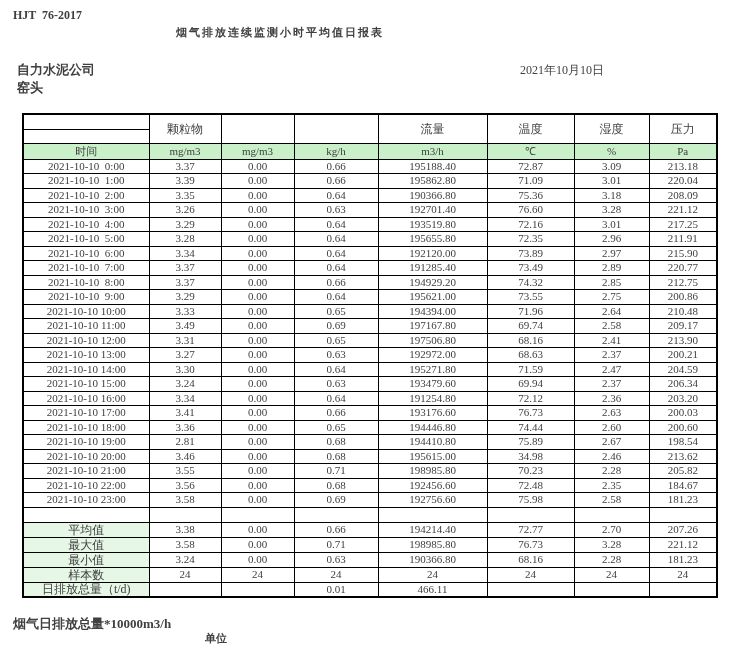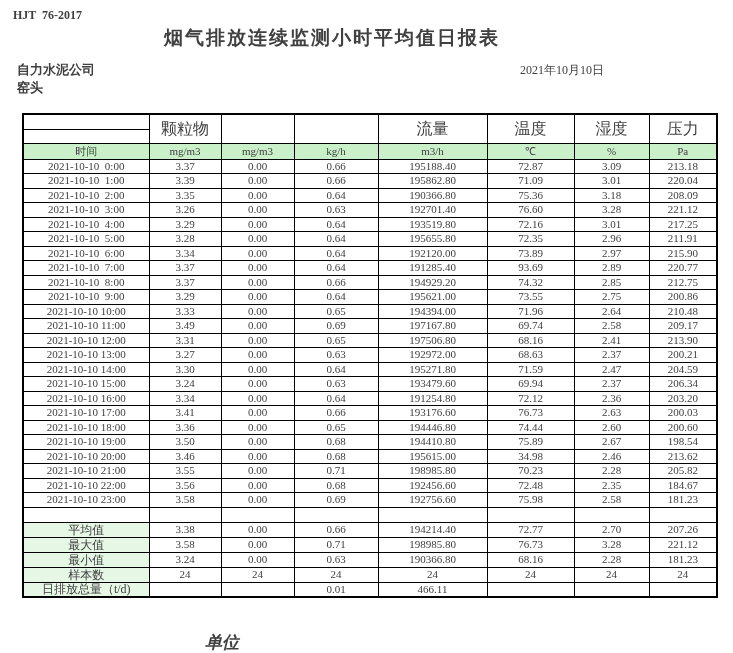--- a/index.html
+++ b/index.html
@@ -8,21 +8,21 @@
     position: relative;
     width: 729px;
     height: 653px;
     background: #ffffff;
     color: #404040;
     font-family: "Liberation Serif", serif;
     overflow: hidden;
   }
   .abs { position: absolute; }
   .doc-code { left:13px; top:8px; font-size:12px; font-weight:bold; white-space:pre; }
-  .title { left:164px; top:25px; font-size:19px; font-weight:bold; letter-spacing:2px; white-space:pre; }
+  .title { left:176px; top:25px; font-size:11px; font-weight:bold; letter-spacing:2px; white-space:pre; }
   .company { left:17px; top:61px; font-size:13px; font-weight:bold; }
   .station { left:17px; top:79px; font-size:13px; font-weight:bold; }
   .date { left:520px; top:62px; font-size:12px;text-align:center; }
 
   table.report {
     position:absolute; left:22px; top:113px;
     border-collapse: collapse;
     table-layout: fixed;
     border: 2px solid #000;
   }
@@ -31,31 +31,31 @@
     text-align: center;
     vertical-align: middle;
     padding: 0;
     font-size: 11px;
     line-height: 1;
     white-space: pre;
     overflow: hidden;
   }
   .grp-a { height: 15px; }
   .grp-b { height: 14px; }
-  .grp-a td { font-size: 16px; }
+  .grp-a td { font-size: 12px; }
   .unit-row { height: 16px; }
   .unit-row td { font-size: 11px; }
   .data-row { height: 14.5px; }
   .spacer-row { height: 15px; }
   .sum-row { height: 15px; }
   .sum-row td.sum-label { font-size: 12px; }
 
   .foot-note { left:13px; top:615px; font-size:13px; font-weight:bold; }
   .foot-report-unit { left:13px; top:652px; font-size:13px; font-weight:bold; }
-  .foot-unit { left:205px; top:631px; font-size:17px; font-weight:bold;font-style:italic; }
+  .foot-unit { left:205px; top:631px; font-size:11px; font-weight:bold; }
 </style>
 </head>
 <body>
 
 <div class="page">
 
   <div class="abs doc-code">HJT  76-2017</div>
   <div class="abs title">烟气排放连续监测小时平均值日报表</div>
   <div class="abs company">自力水泥公司</div>
   <div class="abs station">窑头</div>
@@ -167,21 +167,21 @@
           <td>73.89</td>
           <td>2.97</td>
           <td>215.90</td>
         </tr>
         <tr class="data-row">
           <td>2021-10-10  7:00</td>
           <td>3.37</td>
           <td>0.00</td>
           <td>0.64</td>
           <td>191285.40</td>
-          <td>93.69</td>
+          <td>73.49</td>
           <td>2.89</td>
           <td>220.77</td>
         </tr>
         <tr class="data-row">
           <td>2021-10-10  8:00</td>
           <td>3.37</td>
           <td>0.00</td>
           <td>0.66</td>
           <td>194929.20</td>
           <td>74.32</td>
@@ -283,21 +283,21 @@
           <td>3.36</td>
           <td>0.00</td>
           <td>0.65</td>
           <td>194446.80</td>
           <td>74.44</td>
           <td>2.60</td>
           <td>200.60</td>
         </tr>
         <tr class="data-row">
           <td>2021-10-10 19:00</td>
-          <td>3.50</td>
+          <td>2.81</td>
           <td>0.00</td>
           <td>0.68</td>
           <td>194410.80</td>
           <td>75.89</td>
           <td>2.67</td>
           <td>198.54</td>
         </tr>
         <tr class="data-row">
           <td>2021-10-10 20:00</td>
           <td>3.46</td>
@@ -396,16 +396,17 @@
           <td></td>
           <td>0.01</td>
           <td>466.11</td>
           <td></td>
           <td></td>
           <td></td>
         </tr>
       </tbody>
   </table>
 
+  <div class="abs foot-note">烟气日排放总量*10000m3/h</div>
   <div class="abs foot-report-unit">上报单位（盖章）</div>
   <div class="abs foot-unit">单位</div>
 
 </div>
 
 </body></html>

